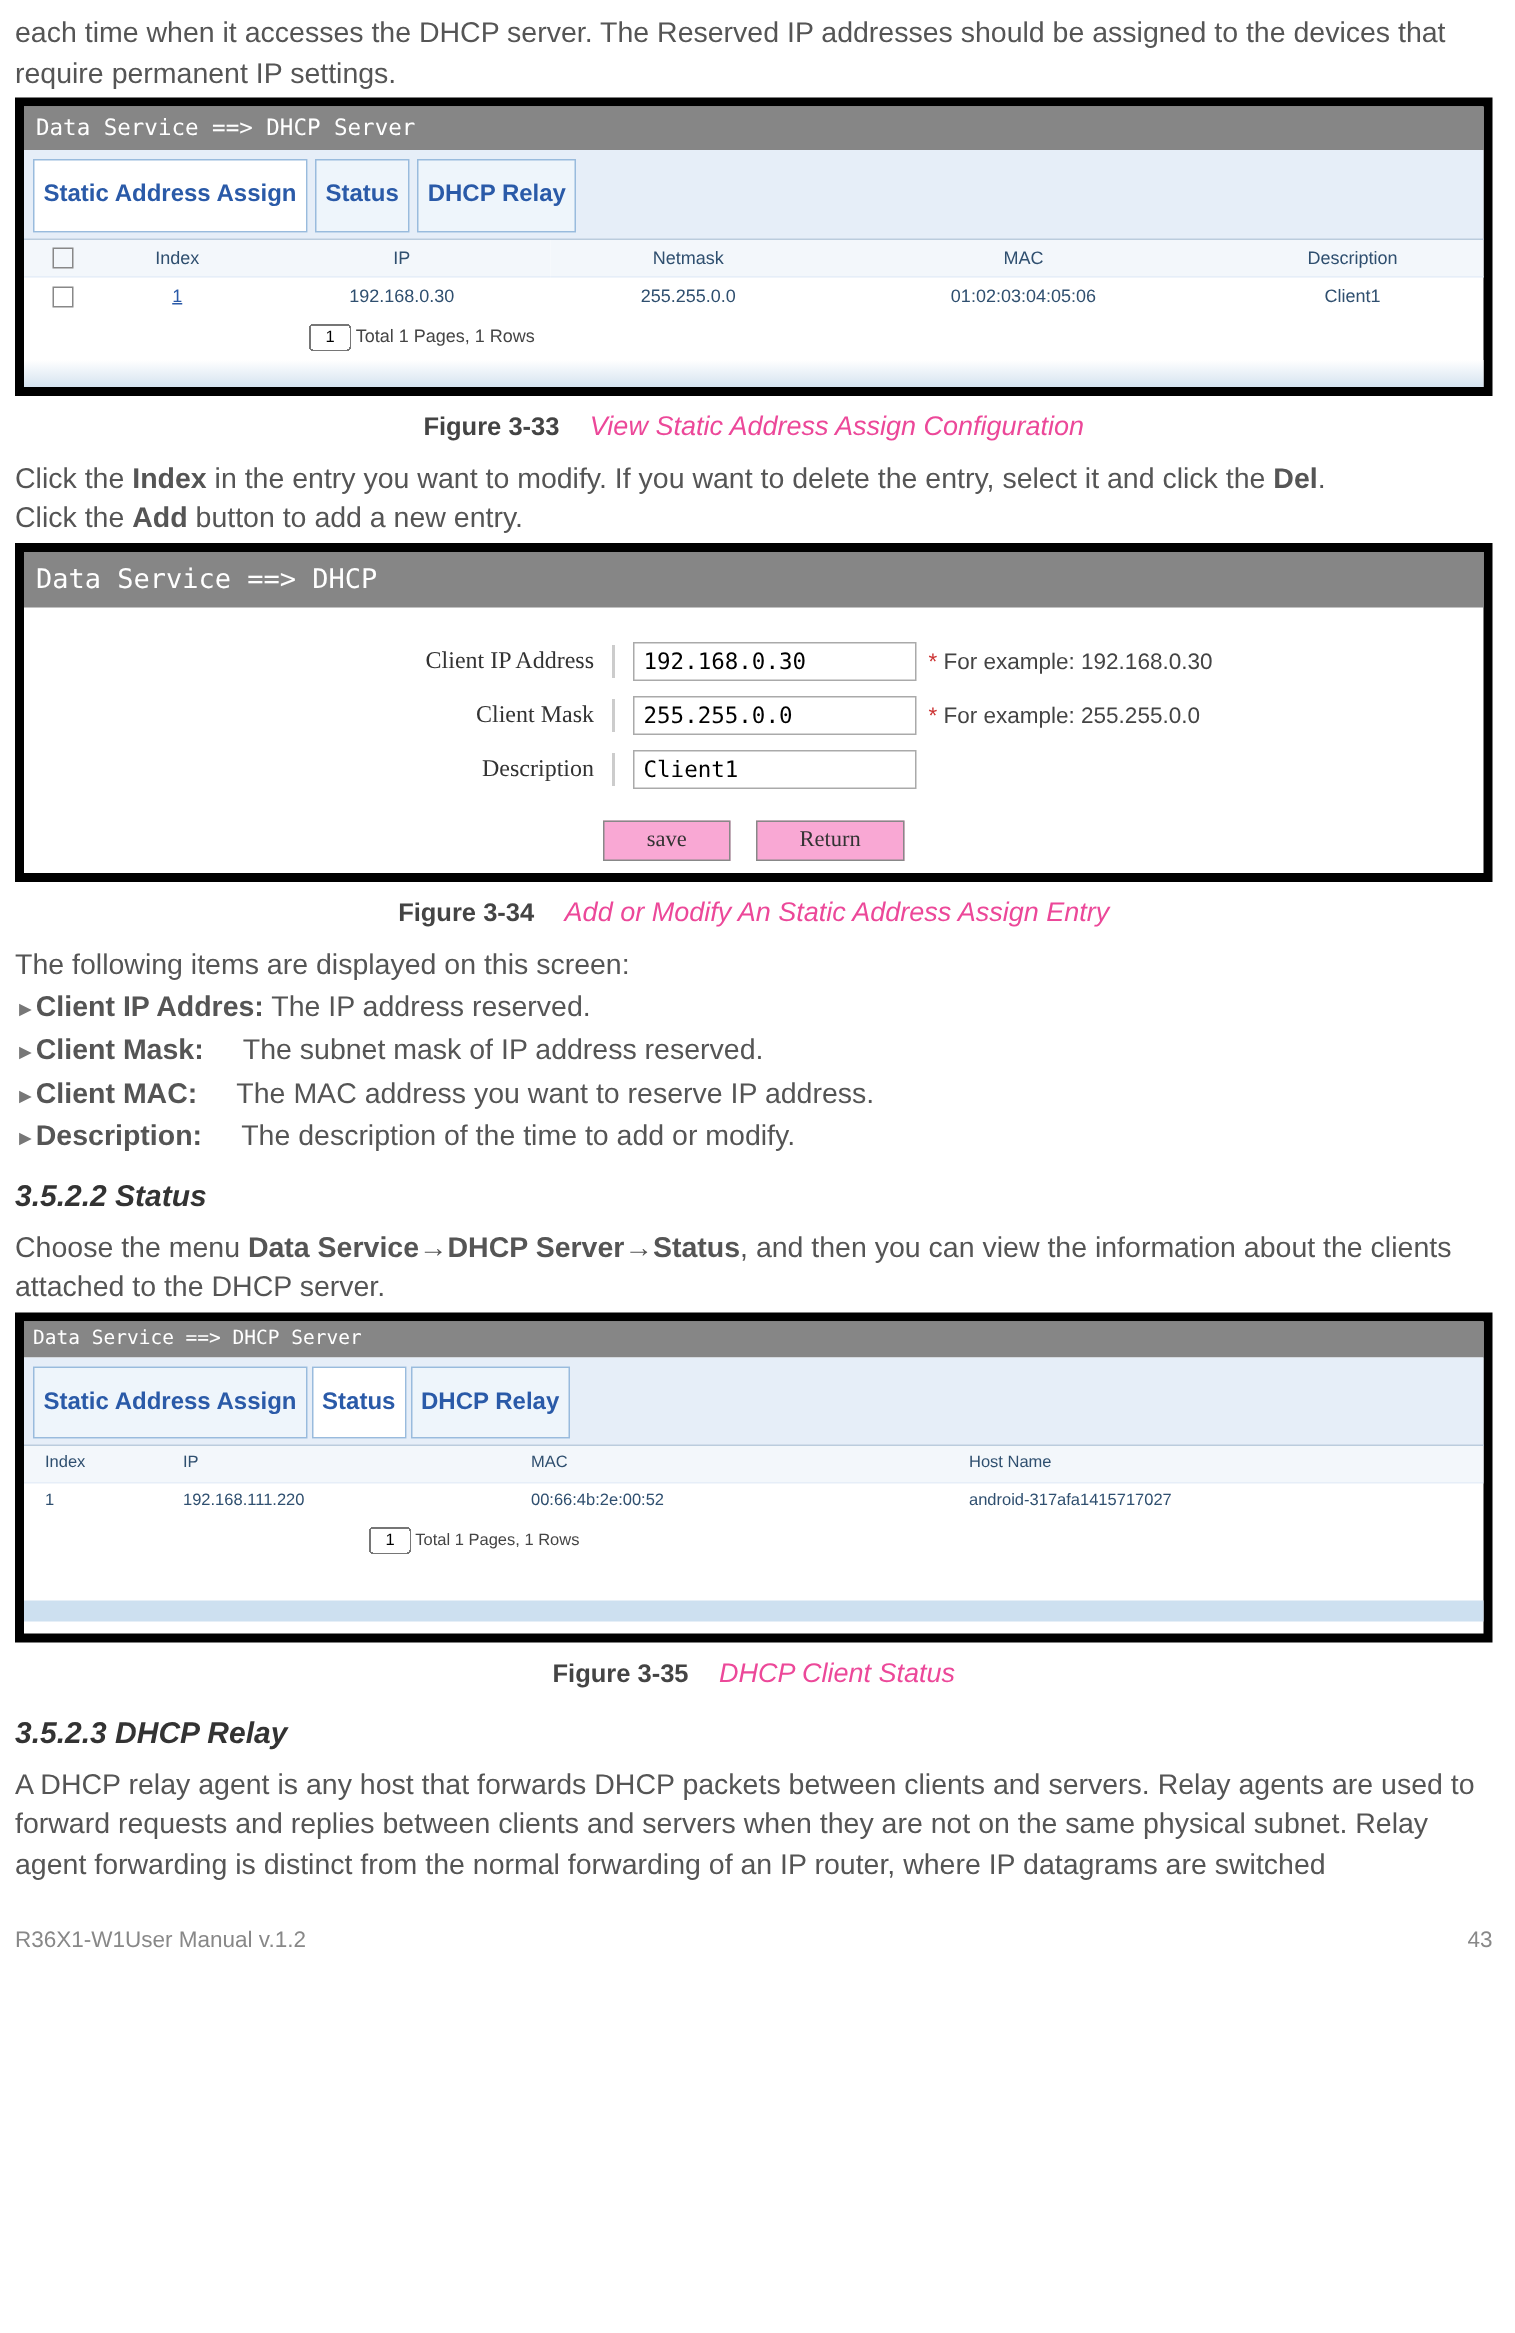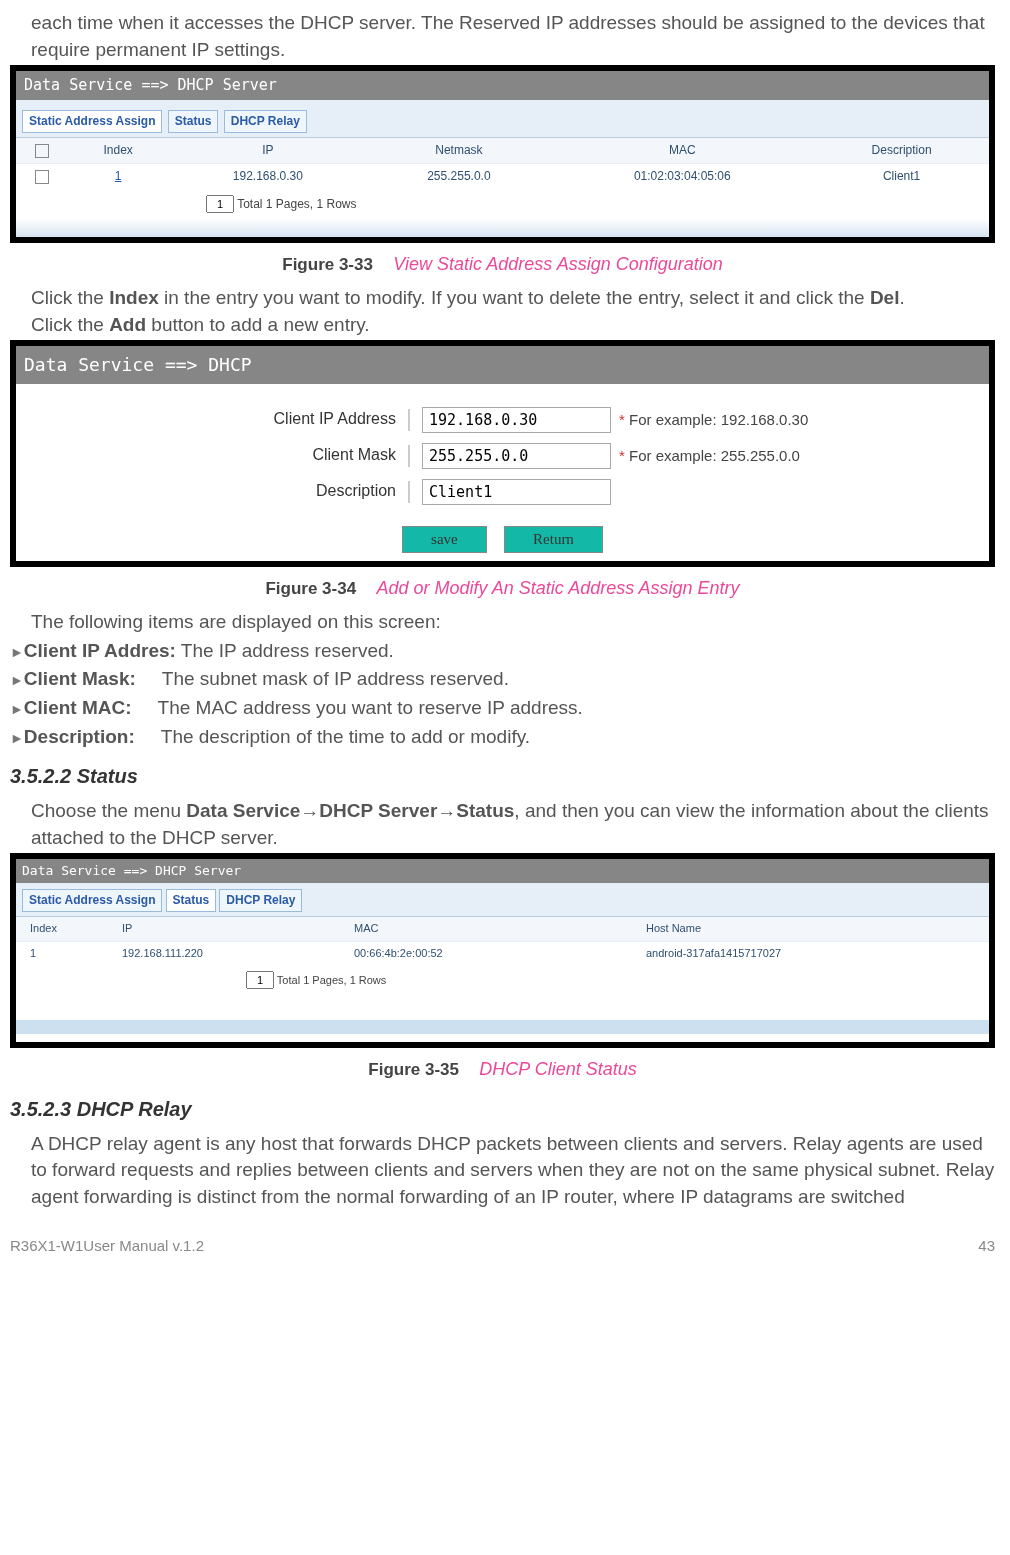--- a/index.html
+++ b/index.html
@@ -5,48 +5,48 @@
 body{
   font-family:Verdana,Arial,sans-serif;
   font-size:19px;
   color:#333;
   margin:0;
   padding:10px 15px 10px 10px;
   width:1010px;
   box-sizing:border-box;
   line-height:1.4;
 }
-.body-text{color:#555;margin-left:21px;}
+.body-text{color:#555;}
 .bold{font-weight:bold;}
 .figure-caption{text-align:center;margin:8px 0;}
 .figure-label{font-weight:bold;color:#444;font-size:17px;}
 .figure-desc{font-style:italic;color:#ec4899;font-size:18px;margin-left:15px;}
 .section-heading{font-weight:bold;font-style:italic;color:#333;font-size:20px;margin:12px 0 8px 0;}
 .screenshot{border:6px solid #000000;margin:2px 0;background:#fff;}
 .panel-title{background:#868686;color:#fff;padding:4px 8px;font-family:monospace;font-size:15px;}
 .tabs{background:#e6eef8;padding:6px 6px 4px 6px;border-bottom:1px solid #bcd;}
-.tab{display:inline-block;border:1px solid #9bd;padding:2px 6px;font-size:12px;color:#2a5aa8;font-weight:bold;background:#eef5fb;}
+.tab{display:inline-block;border:1px solid #9bd;padding:12px 6px;font-size:16px;color:#2a5aa8;font-weight:bold;background:#eef5fb;}
 .tab.active{background:#fff;}
 .tbl{width:100%;font-size:12px;border-collapse:collapse;color:#2f4f6f;}
 .tbl th{background:#f3f7fb;padding:4px 6px;font-weight:normal;border-bottom:1px solid #e6eef8;}
 .tbl td{padding:4px 6px;text-align:center;}
 .cb{width:12px;height:12px;border:1px solid #888;display:inline-block;vertical-align:middle;}
 .pager{text-align:left;padding:6px 40px;font-size:12px;color:#444;}
 .pager input{width:20px;text-align:center;font-size:11px;}
 .btn-bar{text-align:left;padding:6px 40px;}
 .btn{display:inline-block;border:1px solid #888;border-radius:8px;padding:1px 22px;font-family:monospace;font-size:12px;background:#f5f5f5;margin-right:10px;}
 .bottom-grad{height:18px;background:linear-gradient(#fff,#d5e3f0);}
 .form-row{display:flex;align-items:center;padding:5px 0;}
-.form-label{width:380px;text-align:right;padding-right:12px;color:#333;font-size:16px;}
+.form-label{width:380px;text-align:right;padding-right:12px;color:#333;font-size:16px;font-family:Liberation Serif, serif;}
 .vdiv{width:2px;height:22px;background:#ccc;margin-right:12px;}
 .form-input{border:1px solid #aaa;padding:3px 6px;font-family:monospace;font-size:15px;width:175px;background:#fff;}
 .form-hint{color:#444;font-size:15px;margin-left:8px;}
 .red{color:#c33;}
 .form-btns{text-align:center;padding:15px 0 8px 0;}
-.form-btn{border:1px solid #888;padding:2px 28px;font-family:serif;font-size:15px;background:#14b8a6;margin:0 6px;display:inline-block;}
+.form-btn{border:1px solid #888;padding:2px 28px;font-family:serif;font-size:15px;background:#f9a8d4;margin:0 6px;display:inline-block;}
 .definition-row{color:#555;margin:2px 0;}
 .definition-row .arrow{color:#777;font-size:14px;}
 .footer{margin-top:25px;font-size:15px;color:#888;display:flex;justify-content:space-between;}
 a.idx{color:#2a5aa8;text-decoration:underline;}
 </style>
 </head>
 <body>
 
 <div class="body-text">each time when it accesses the DHCP server. The Reserved IP addresses should be assigned to the devices that require permanent IP settings.</div>
 

